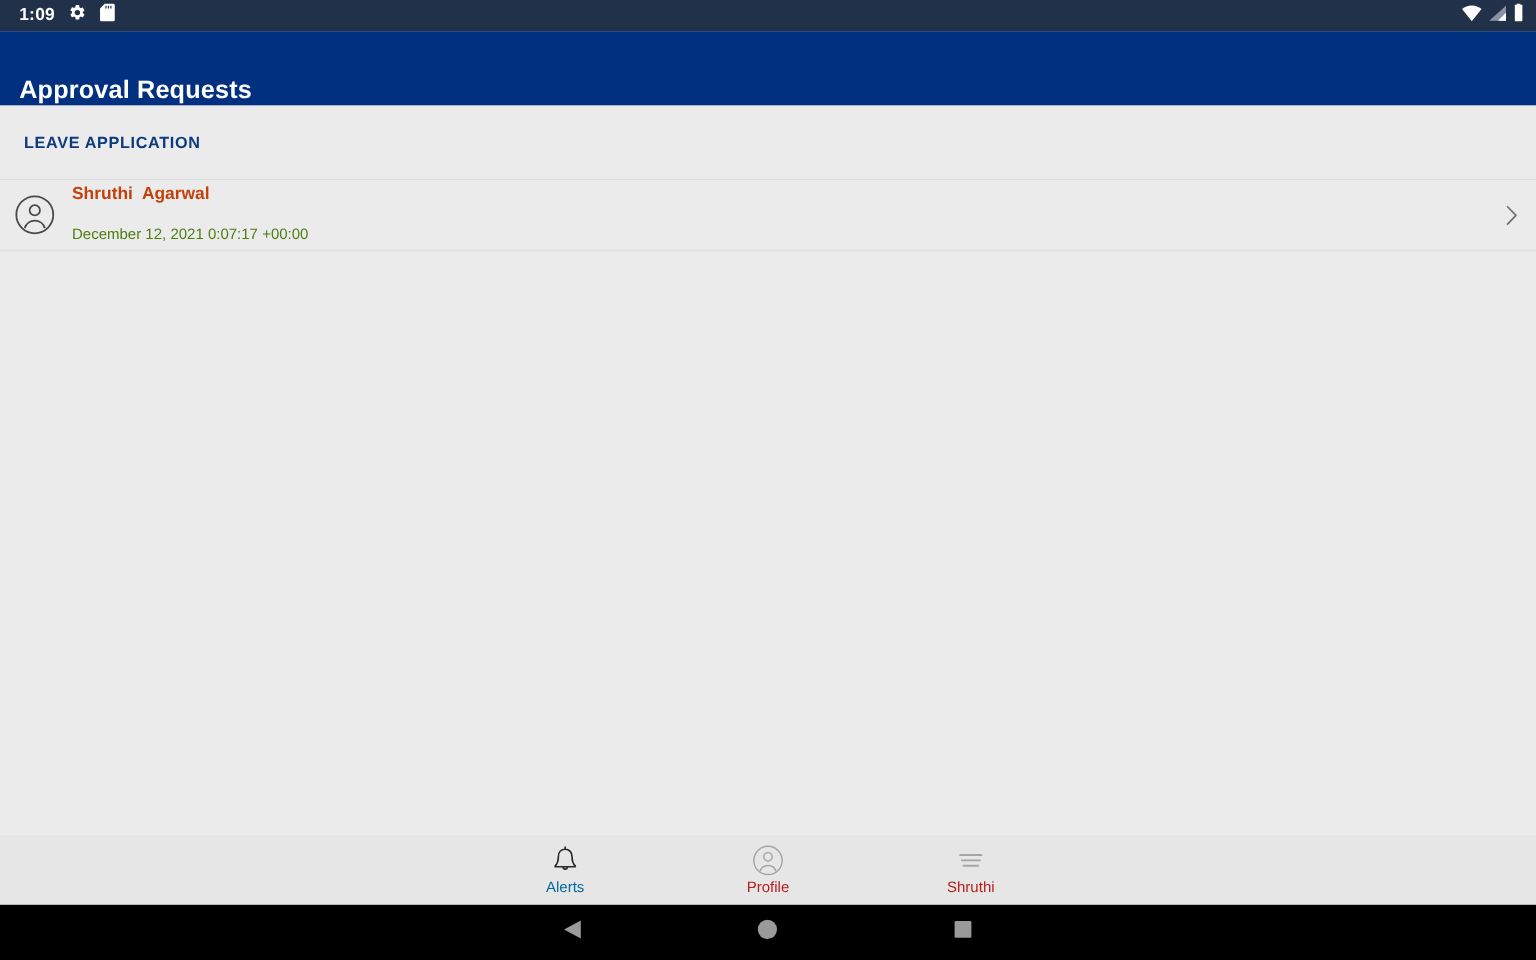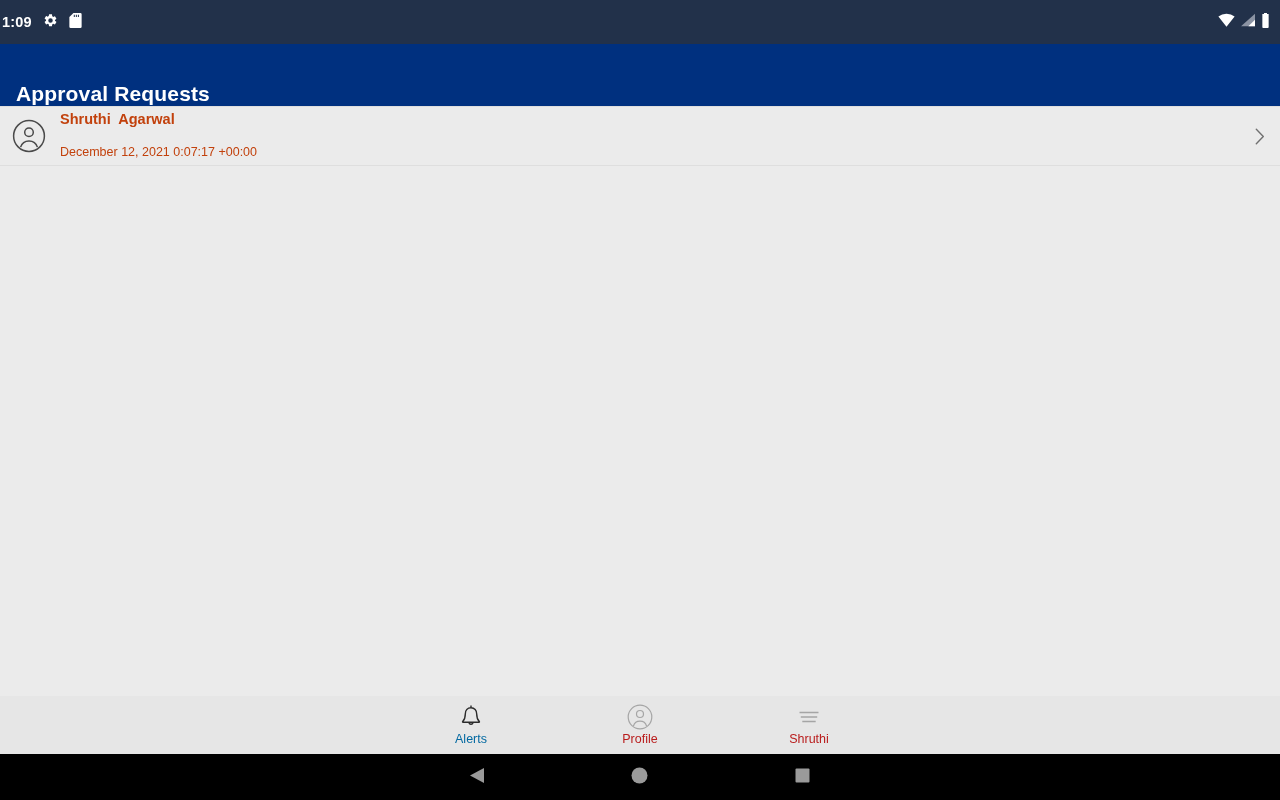--- a/index.html
+++ b/index.html
@@ -15,25 +15,25 @@
     position: relative;
     width: 1280px;
     height: 800px;
     display: flex;
     flex-direction: column;
     background: #ebebeb;
   }
 
   
   .status-bar {
-    height: 44px;
+    height: 26px;
     background: #22314a;
     display: flex;
     align-items: center;
-    padding: 0 10px 0 2px;
+    padding: 0 10px 0 16px;
     flex: 0 0 auto;
     color: #ffffff;
   }
   .status-left {
     display: flex;
     align-items: center;
     gap: 11px;
   }
   .status-clock {
     font-size: 14.5px;
@@ -117,21 +117,21 @@
   }
   .list-item-title {
     font-size: 14.5px;
     font-weight: bold;
     color: #c2410c;
     line-height: 1.35;
     white-space: pre;
   }
   .list-item-subtitle {
     font-size: 12.5px;
-    color: #c2410c;
+    color: #4d7c0f;
     line-height: 1.4;
     margin-top: 14px;
   }
   .chevron {
     flex: 0 0 auto;
     width: 12px;
     height: 20px;
     display: flex;
     align-items: center;
     justify-content: center;
@@ -230,20 +230,23 @@
       </span>
     </div>
   </div>
 
   <div class="app-bar">
     <div class="app-bar-title">Approval Requests</div>
   </div>
 
   <div class="content">
 
+    <div class="section-header">
+      <span class="section-header-label">LEAVE APPLICATION</span>
+    </div>
 
     <div class="list-divider"></div>
 
     <div class="list-item">
       <span class="avatar">
         <svg width="34" height="34" viewBox="0 0 34 34" aria-hidden="true">
           <circle cx="17" cy="17" r="15.4" fill="none" stroke="#4a4a4a" stroke-width="1.5"></circle>
           <circle cx="17" cy="13.2" r="4.3" fill="none" stroke="#4a4a4a" stroke-width="1.5"></circle>
           <path d="M8.6 28.1a8.8 8.8 0 0 1 16.8 0" fill="none" stroke="#4a4a4a" stroke-width="1.5"></path>
         </svg>

